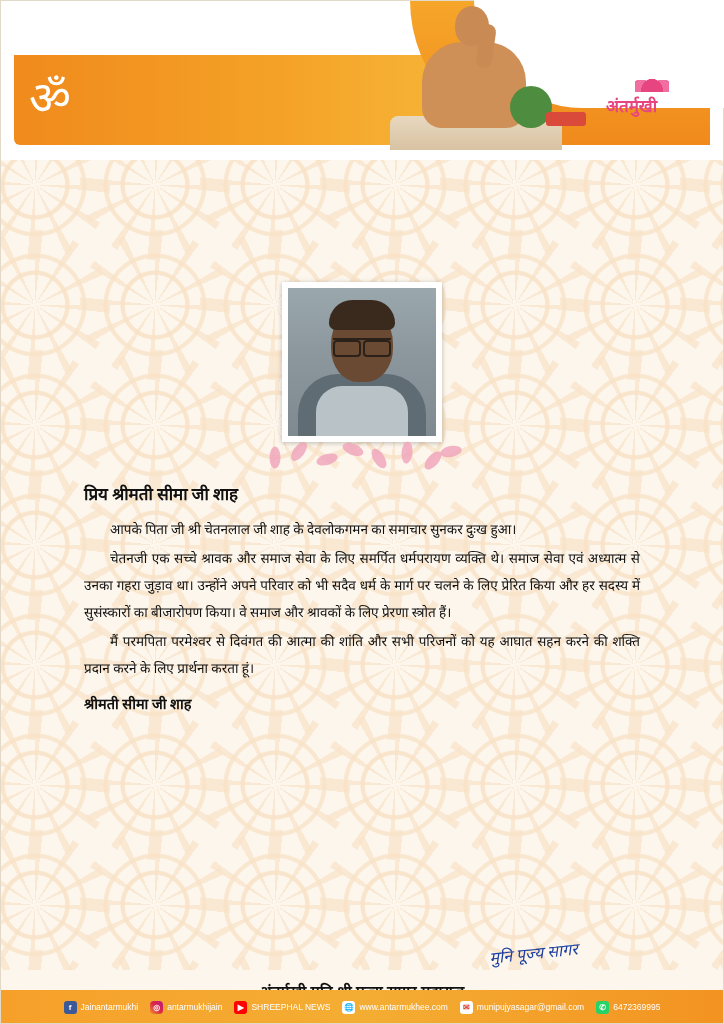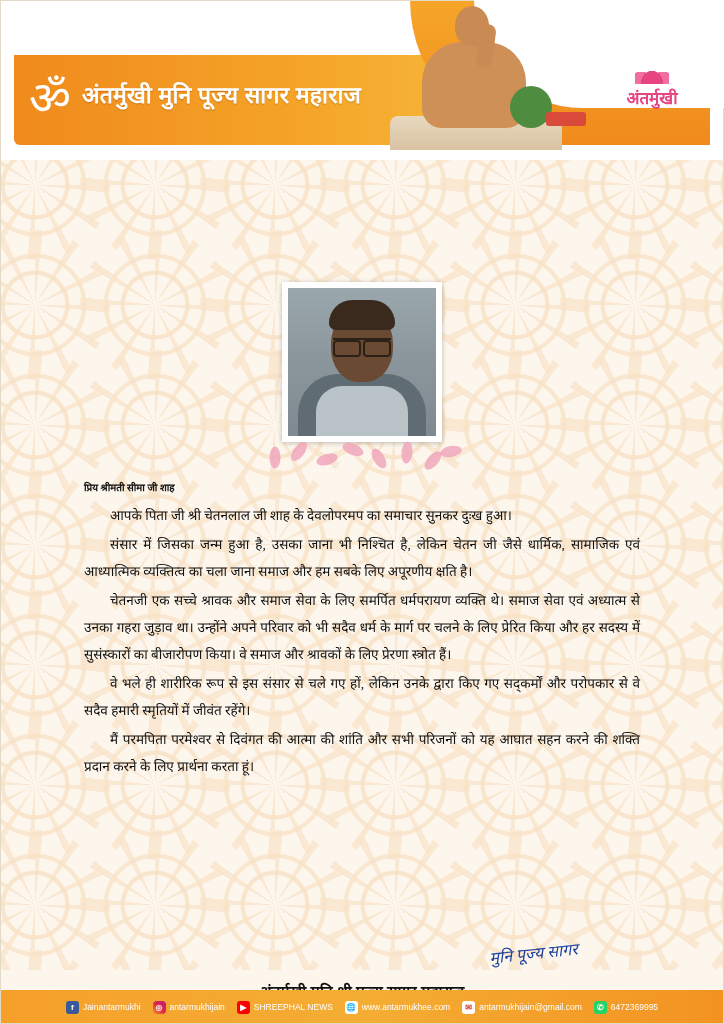--- a/index.html
+++ b/index.html
@@ -156,24 +156,23 @@
   }
   .monk-cloth {
     position: absolute; left: 186px; top: 112px;
     width: 40px; height: 14px;
     background: #d94a3a;
     border-radius: 3px;
   }
 
   .brand-logo {
     position: absolute;
-    right: 26px; top: 64px;
+    right: 26px; top: 72px;
     width: 92px; height: 62px;
     z-index: 6;
-    text-align: center;
   }
   .brand-lotus {
     width: 34px; height: 20px;
     margin: 0 auto 2px;
     background:
       radial-gradient(ellipse at 50% 100%, #e6457f 0 46%, rgba(0,0,0,0) 47%),
       radial-gradient(ellipse at 18% 100%, #f06ea0 0 42%, rgba(0,0,0,0) 43%),
       radial-gradient(ellipse at 82% 100%, #f06ea0 0 42%, rgba(0,0,0,0) 43%);
   }
   .brand-text {
@@ -267,21 +266,21 @@
 
   .letter {
     position: absolute; left: 84px; top: 318px;
     width: 556px;
     font-family: "Liberation Serif", serif;
     font-size: 13.5px;
     line-height: 2.0;
     color: #111;
     text-align: justify;
   }
-  .salutation { font-weight: bold; font-size: 10px; margin-bottom: 4px; }
+  .salutation { font-weight: bold; font-size: 17px; margin-bottom: 4px; }
   .para { text-indent: 26px; margin: 0 0 2px 0; }
   .closing-name { font-weight: bold; font-size: 14.5px; margin-top: 8px; }
 
   .signature {
     position: absolute; right: 120px; top: 782px;
     width: 140px; height: 32px;
     color: #1b3fa0;
     font-family: "Liberation Serif", serif;
     font-style: italic;
     font-size: 16px;
@@ -387,21 +386,20 @@
       <div class="wm-cell" style="left: 560px; top: 800px;"></div>
       <div class="wm-cell" style="left: 680px; top: 800px;"></div>
     </div>
 
   <div class="header">
     <div class="header-band"></div>
     <div class="header-white-arc"></div>
     <div class="header-orange-arc"></div>
 
     <div class="logo-mark">ॐ</div>
-    <div class="header-title">अंतर्मुखी मुनि पूज्य सागर महाराज</div>
 
     <div class="monk-photo">
       <div class="monk-base"></div>
       <div class="monk-stick"></div>
       <div class="monk-body"></div>
       <div class="monk-arm"></div>
       <div class="monk-head"></div>
       <div class="monk-pot"></div>
       <div class="monk-cloth"></div>
     </div>
@@ -432,25 +430,24 @@
         <div class="petal" style="left: 52px; top: 12px; transform: rotate(-16deg);"></div>
         <div class="petal" style="left: 78px; top: 2px; transform: rotate(21deg);"></div>
         <div class="petal" style="left: 104px; top: 11px; transform: rotate(58deg);"></div>
         <div class="petal" style="left: 132px; top: 5px; transform: rotate(-85deg);"></div>
         <div class="petal" style="left: 158px; top: 13px; transform: rotate(-48deg);"></div>
         <div class="petal" style="left: 176px; top: 4px; transform: rotate(-11deg);"></div>
       </div>
 
     <div class="letter">
       <div class="salutation">प्रिय श्रीमती सीमा जी शाह</div>
-      <p class="para">आपके पिता जी श्री चेतनलाल जी शाह के देवलोपरमप का समाचार सुनकर दुःख हुआ।</p>
-      <p class="para">संसार में जिसका जन्म हुआ है, उसका जाना भी निश्चित है, लेकिन चेतन जी जैसे धार्मिक, सामाजिक एवं आध्यात्मिक व्यक्तित्व का चला जाना समाज और हम सबके लिए अपूरणीय क्षति है।</p>
+      <p class="para">आपके पिता जी श्री चेतनलाल जी शाह के देवलोकगमन का समाचार सुनकर दुःख हुआ।</p>
       <p class="para">चेतनजी एक सच्चे श्रावक और समाज सेवा के लिए समर्पित धर्मपरायण व्यक्ति थे। समाज सेवा एवं अध्यात्म से उनका गहरा जुड़ाव था। उन्होंने अपने परिवार को भी सदैव धर्म के मार्ग पर चलने के लिए प्रेरित किया और हर सदस्य में सुसंस्कारों का बीजारोपण किया। वे समाज और श्रावकों के लिए प्रेरणा स्त्रोत हैं।</p>
-      <p class="para">वे भले ही शारीरिक रूप से इस संसार से चले गए हों, लेकिन उनके द्वारा किए गए सद्कर्मों और परोपकार से वे सदैव हमारी स्मृतियों में जीवंत रहेंगे।</p>
       <p class="para">मैं परमपिता परमेश्वर से दिवंगत की आत्मा की शांति और सभी परिजनों को यह आघात सहन करने की शक्ति प्रदान करने के लिए प्रार्थना करता हूं।</p>
+      <div class="closing-name">श्रीमती सीमा जी शाह</div>
     </div>
 
     <div class="signature">मुनि पूज्य सागर</div>
     <div class="sign-name">अंतर्मुखी मुनि श्री पूज्य सागर महाराज</div>
 
   </div>
 
   <div class="footer" id="footer">
       <div class="f-item">
         <span class="f-ico ico-fb">f</span>
@@ -463,21 +460,21 @@
       <div class="f-item">
         <span class="f-ico ico-yt">▶</span>
         <span>SHREEPHAL NEWS</span>
       </div>
       <div class="f-item">
         <span class="f-ico ico-web">🌐</span>
         <span>www.antarmukhee.com</span>
       </div>
       <div class="f-item">
         <span class="f-ico ico-mail">✉</span>
-        <span>antarmukhijain@gmail.com</span>
+        <span>munipujyasagar@gmail.com</span>
       </div>
       <div class="f-item">
         <span class="f-ico ico-wa">✆</span>
         <span>6472369995</span>
       </div>
     </div>
 
   <div class="page-border"></div>
 </div>
 

